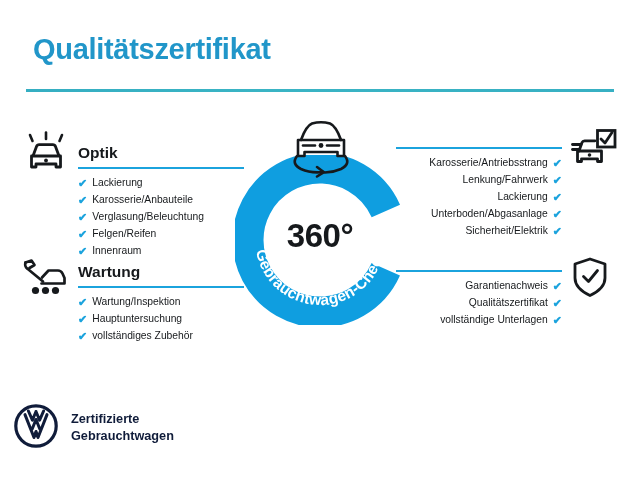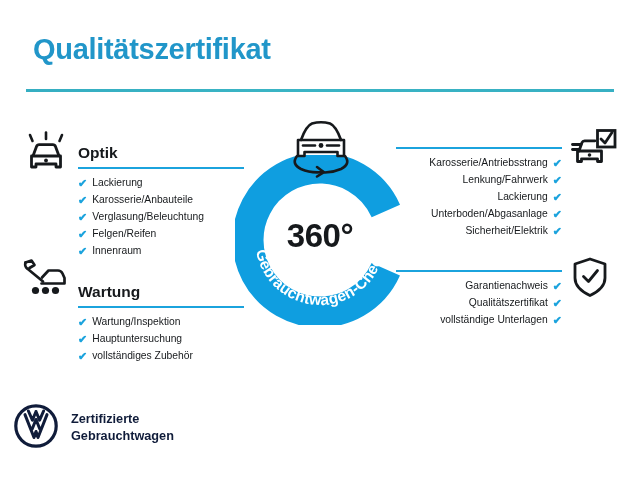--- a/index.html
+++ b/index.html
@@ -78,21 +78,21 @@
   .right-col .list-item .chk { margin-left: 5px; order: 2; }
 
   .left-col .sec-head { justify-content: flex-start; }
   .right-col .sec-head { justify-content: flex-end; }
 
   
   .sec-icon { position: absolute; }
 
   
   #sec-optik    { left: 78px;  top: 145px; width: 166px; }
-  #sec-wartung  { left: 78px;  top: 284px; width: 166px; }
+  #sec-wartung  { left: 78px;  top: 264px; width: 166px; }
   #sec-technik  { left: 396px; top: 145px; width: 166px; }
   #sec-garantie { left: 396px; top: 268px; width: 166px; }
 
   #icon-optik    { left: 23px;  top: 131px; }
   #icon-wartung  { left: 21px;  top: 257px; }
   #icon-technik  { left: 568px; top: 128px; }
   #icon-garantie { left: 570px; top: 256px; }
 
   
   #badge {

